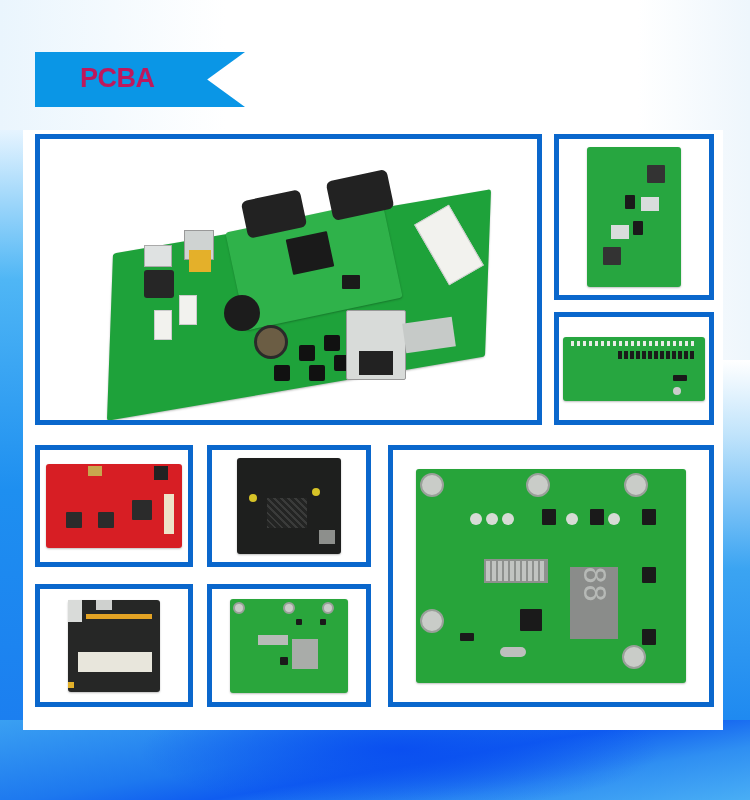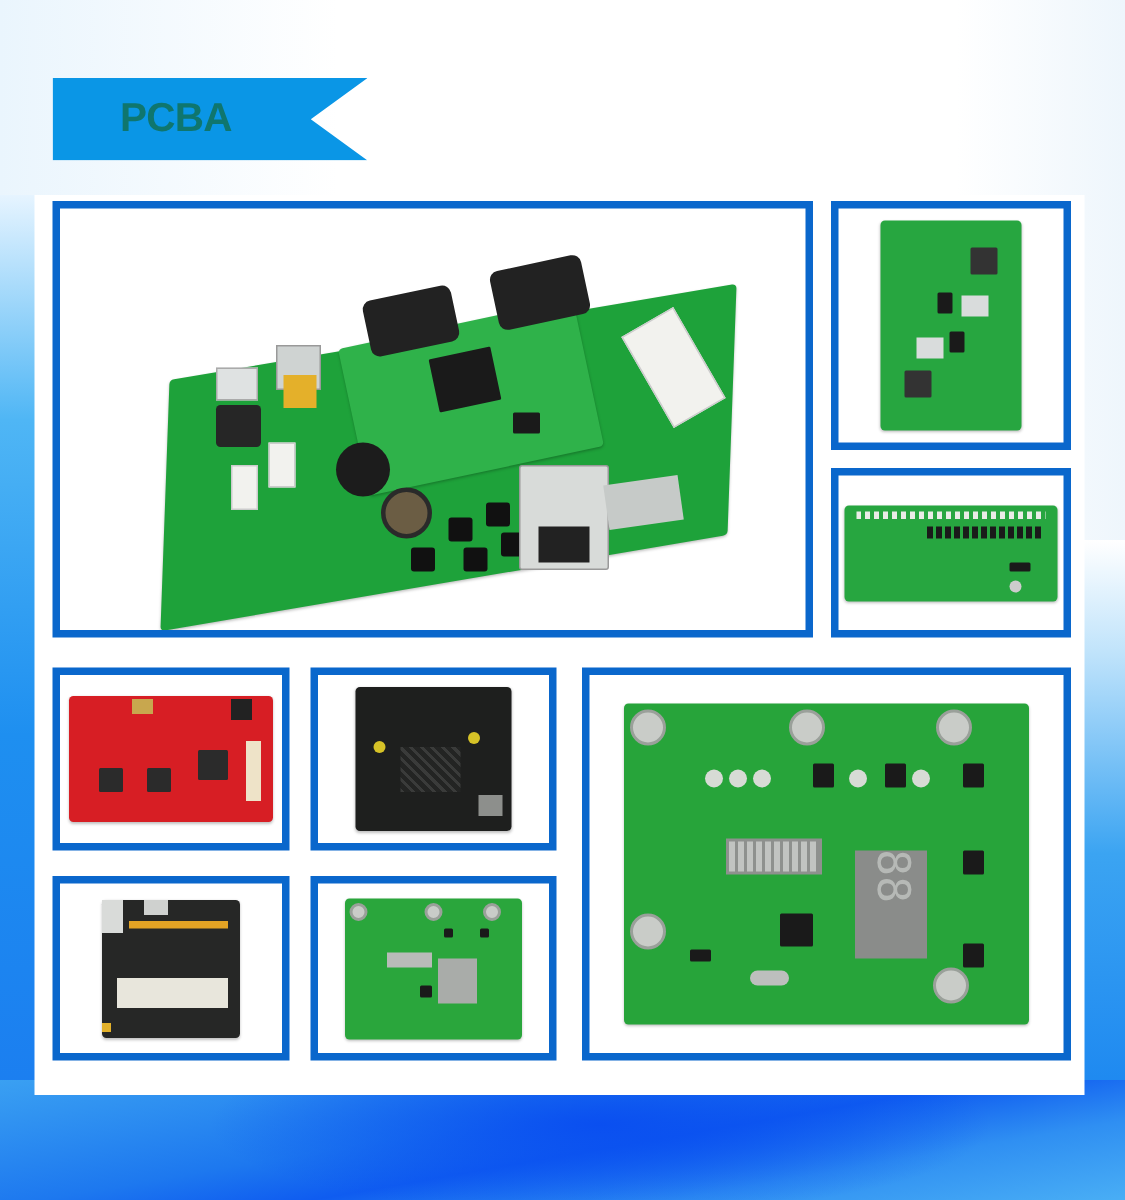--- a/index.html
+++ b/index.html
@@ -23,21 +23,21 @@
       radial-gradient(ellipse 260px 60px at 400px 30px, #0a4ff0 0%, rgba(10,79,240,0) 100%),
       linear-gradient(170deg, #3aa0f2 0%, #1d78ef 40%, #0f5cf0 55%, #2f8ff2 75%, #49aef5 100%);
   }
   .banner {
     position: absolute; left: 35px; top: 52px; width: 210px; height: 55px;
     background: #0a96e6;
     clip-path: polygon(0 0, 100% 0, 82% 50%, 100% 100%, 0 100%);
   }
   .banner-text {
     position: absolute; left: 80px; top: 63px;
-    color: #0f766e; font-weight: bold; font-size: 27px; letter-spacing: -0.5px;
+    color: #be185d; font-weight: bold; font-size: 27px; letter-spacing: -0.5px;
     font-family: "Liberation Sans", sans-serif;
   }
   .panel {
     position: absolute; left: 23px; top: 130px; width: 700px; height: 600px;
     background: #ffffff;
   }
   .frame {
     position: absolute; background: #ffffff;
     border: 5px solid #0a67cc;
     display: flex; align-items: center; justify-content: center;

